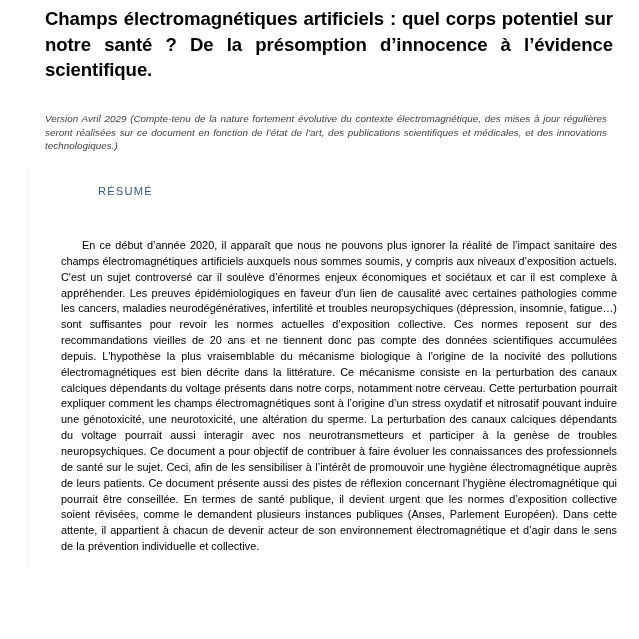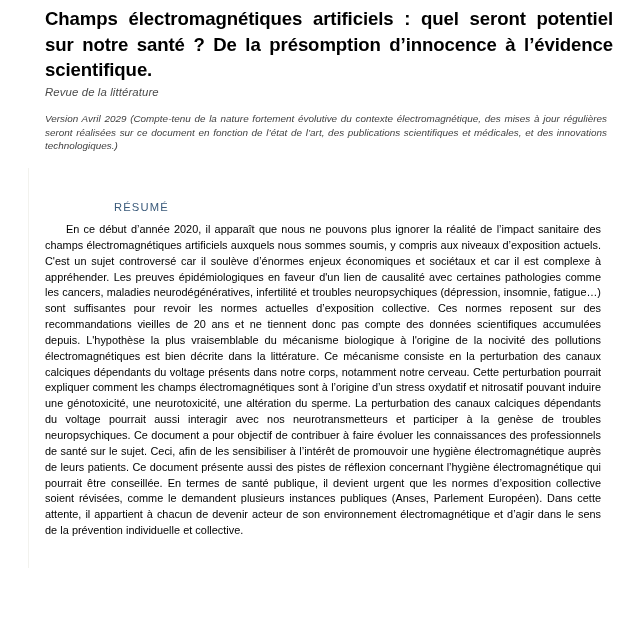--- a/index.html
+++ b/index.html
@@ -78,50 +78,49 @@
   }
 
   .abstract-heading {
     position: absolute;
     left: 57px;
     top: 184px;
     font-size: 11.2px;
     font-weight: normal;
     color: #3a5a7a;
     letter-spacing: 1.15px;
-    margin: 16px;
+    margin: 0;
     line-height: 14px;
     padding-left: 41px;
   }
 
   .abstract-body {
     position: absolute;
     left: 45px;
     top: 222px;
     width: 556px;
     font-size: 10.9px;
     line-height: 15.85px;
     color: #000000;
     text-align: justify;
     text-align-last: left;
     text-indent: 21px;
-    margin: 0;
+    margin: 16px;
     letter-spacing: 0.01px;
     word-spacing: 0.1px;
     hyphens: manual;
   }
 </style>
 </head>
 <body>
 
 <div class="page">
 
   <div class="title-block">
-    <h1 class="doc-title">Champs électromagnétiques artificiels : quel seront potentiel sur notre santé ? De la présomption d’inno­cence à l’évidence scientifique.</h1>
-    <div class="doc-subtitle">Revue de la littérature</div>
+    <h1 class="doc-title">Champs électromagnétiques artificiels : quel corps potentiel sur notre santé ? De la présomption d’inno­cence à l’évidence scientifique.</h1>
   </div>
 
   <p class="version-note">Version Avril 2029 (Compte-tenu de la nature fortement évolutive du contexte électromagnétique, des mises à jour régulières seront réalisées sur ce document en fonction de l’état de l’art, des publications scientifiques et médicales, et des innovations technologiques.)</p>
 
   <div class="abstract-rule"></div>
 
   <h2 class="abstract-heading">RÉSUMÉ</h2>
 
   <p class="abstract-body">En ce début d’année 2020, il apparaît que nous ne pouvons plus ignorer la réalité de l’impact sanitaire des champs électromagnétiques artificiels auxquels nous sommes soumis, y compris aux niveaux d’exposition actuels. C'est un sujet controversé car il soulève d’énormes enjeux économiques et sociétaux et car il est complexe à appréhender. Les preuves épidémiologiques en faveur d'un lien de causalité avec certaines pathologies comme les cancers, maladies neurodégénératives, infertilité et troubles neuropsychiques (dépression, insomnie, fatigue…) sont suffisantes pour revoir les normes actuelles d’exposition collective. Ces normes reposent sur des recommandations vieilles de 20 ans et ne tiennent donc pas compte des données scientifiques accumulées depuis. L'hypothèse la plus vraisemblable du mécanisme biologique à l'origine de la nocivité des pollutions électromagnétiques est bien décrite dans la littérature. Ce mécanisme consiste en la perturbation des canaux calciques dépendants du voltage présents dans notre corps, notamment notre cerveau. Cette perturbation pourrait expliquer comment les champs électromagnétiques sont à l’origine d’un stress oxydatif et nitrosatif pouvant induire une génotoxicité, une neurotoxicité, une altération du sperme. La perturbation des canaux calciques dépendants du voltage pourrait aussi interagir avec nos neurotransmetteurs et participer à la genèse de troubles neuropsychiques. Ce document a pour objectif de contribuer à faire évoluer les connaissances des professionnels de santé sur le sujet. Ceci, afin de les sensibiliser à l’intérêt de promouvoir une hygiène électromagnétique auprès de leurs patients. Ce document présente aussi des pistes de réflexion concernant l’hygiène électromagnétique qui pourrait être conseillée. En termes de santé publique, il devient urgent que les normes d’exposition collective soient révisées, comme le demandent plusieurs instances publiques (Anses, Parlement Européen). Dans cette attente, il appartient à chacun de devenir acteur de son environnement électromagnétique et d’agir dans le sens de la prévention individuelle et collective.</p>
 

